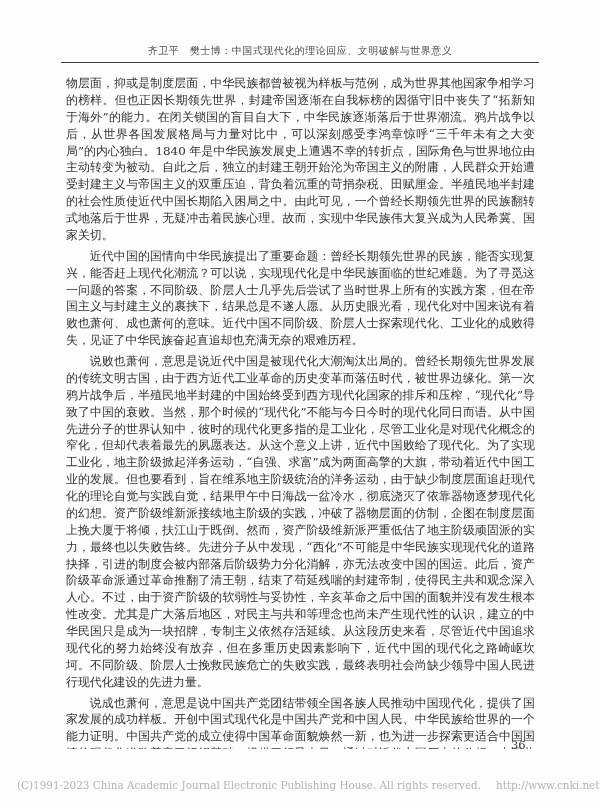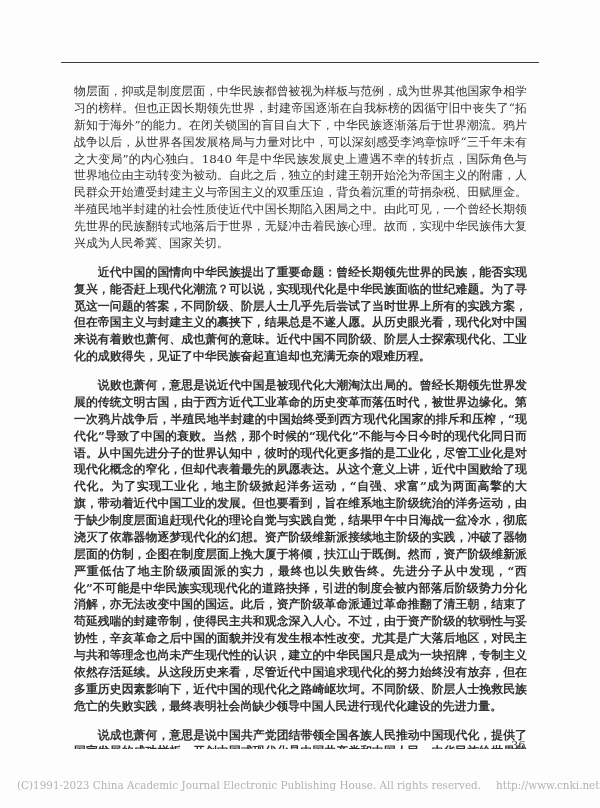--- a/index.html
+++ b/index.html
@@ -39,26 +39,25 @@
     left: 62px;
     width: 477px;
     height: 678px;
     overflow: hidden;
     font-size: 11.9px;
     line-height: 16.87px;
     color: #323232;
     text-align: justify;
   }
   .body-text p {
-    margin: 12px;
+    margin: 4px;
     padding: 0;
   }
   .body-text p.indent {
     text-indent: 2em;
-    font-weight: bold;
   }
   .footnote-ref {
     font-size: 7.5px;
     vertical-align: super;
     line-height: 0;
   }
   .page-number {
     position: absolute;
     top: 738px;
     left: 511px;
@@ -77,20 +76,21 @@
   .footer-url {
     margin-left: 15px;
     text-align: center;
   }
 </style>
 </head>
 <body>
 
 <div class="page">
 
+  <div class="running-head">齐卫平　樊士博：中国式现代化的理论回应、文明破解与世界意义</div>
 
   <div class="head-rule"></div>
 
   <div class="body-text">
     <p>物层面，抑或是制度层面，中华民族都曾被视为样板与范例，成为世界其他国家争相学习的榜样。但也正因长期领先世界，封建帝国逐渐在自我标榜的因循守旧中丧失了“拓新知于海外”的能力。在闭关锁国的盲目自大下，中华民族逐渐落后于世界潮流。鸦片战争以后，从世界各国发展格局与力量对比中，可以深刻感受李鸿章惊呼“三千年未有之大变局”的内心独白。1840 年是中华民族发展史上遭遇不幸的转折点，国际角色与世界地位由主动转变为被动。自此之后，独立的封建王朝开始沦为帝国主义的附庸，人民群众开始遭受封建主义与帝国主义的双重压迫，背负着沉重的苛捐杂税、田赋厘金。半殖民地半封建的社会性质使近代中国长期陷入困局之中。由此可见，一个曾经长期领先世界的民族翻转式地落后于世界，无疑冲击着民族心理。故而，实现中华民族伟大复兴成为人民希冀、国家关切。</p>
     <p class="indent">近代中国的国情向中华民族提出了重要命题：曾经长期领先世界的民族，能否实现复兴，能否赶上现代化潮流？可以说，实现现代化是中华民族面临的世纪难题。为了寻觅这一问题的答案，不同阶级、阶层人士几乎先后尝试了当时世界上所有的实践方案，但在帝国主义与封建主义的裹挟下，结果总是不遂人愿。从历史眼光看，现代化对中国来说有着败也萧何、成也萧何的意味。近代中国不同阶级、阶层人士探索现代化、工业化的成败得失，见证了中华民族奋起直追却也充满无奈的艰难历程。</p>
     <p class="indent">说败也萧何，意思是说近代中国是被现代化大潮淘汰出局的。曾经长期领先世界发展的传统文明古国，由于西方近代工业革命的历史变革而落伍时代，被世界边缘化。第一次鸦片战争后，半殖民地半封建的中国始终受到西方现代化国家的排斥和压榨，“现代化”导致了中国的衰败。当然，那个时候的“现代化”不能与今日今时的现代化同日而语。从中国先进分子的世界认知中，彼时的现代化更多指的是工业化，尽管工业化是对现代化概念的窄化，但却代表着最先的夙愿表达。从这个意义上讲，近代中国败给了现代化。为了实现工业化，地主阶级掀起洋务运动，“自强、求富”成为两面高擎的大旗，带动着近代中国工业的发展。但也要看到，旨在维系地主阶级统治的洋务运动，由于缺少制度层面追赶现代化的理论自觉与实践自觉，结果甲午中日海战一盆冷水，彻底浇灭了依靠器物逐梦现代化的幻想。资产阶级维新派接续地主阶级的实践，冲破了器物层面的仿制，企图在制度层面上挽大厦于将倾，扶江山于既倒。然而，资产阶级维新派严重低估了地主阶级顽固派的实力，最终也以失败告终。先进分子从中发现，“西化”不可能是中华民族实现现代化的道路抉择，引进的制度会被内部落后阶级势力分化消解，亦无法改变中国的国运。此后，资产阶级革命派通过革命推翻了清王朝，结束了苟延残喘的封建帝制，使得民主共和观念深入人心。不过，由于资产阶级的软弱性与妥协性，辛亥革命之后中国的面貌并没有发生根本性改变。尤其是广大落后地区，对民主与共和等理念也尚未产生现代性的认识，建立的中华民国只是成为一块招牌，专制主义依然存活延续。从这段历史来看，尽管近代中国追求现代化的努力始终没有放弃，但在多重历史因素影响下，近代中国的现代化之路崎岖坎坷。不同阶级、阶层人士挽救民族危亡的失败实践，最终表明社会尚缺少领导中国人民进行现代化建设的先进力量。</p>
     <p class="indent"><span>说成也萧何，意思是说中国共产党团结带领全国各族人民推动中国现代化，提供了国家发展的成功样板。开创中国式现代化是中国共产党和中国人民、中华民族给世界的一个能力证明。中国共产党的成立使得中国革命面貌焕然一新，也为进一步探索更适合中国国情的现代化道路奠定了组织基础，提供了领导力量。通过对近代中国历史的分析，中国共产党清醒地认识到：若要实现现代化，追赶世界的脚步，首先必须建立一个独立民主的国家，这是基本前提也是内在条件。辛亥革命后，中华民国的统治者并没有解决好这一问题，对帝国主义的妥协始终没有能够使中华民族真正摆脱外部势力的控制</span><sup class="footnote-ref">[4]</sup><span>。中国共产党明确提出了进行社会革命的任务，在实际行动上彻底反对帝国主义和封</span></p>
   </div>
 

